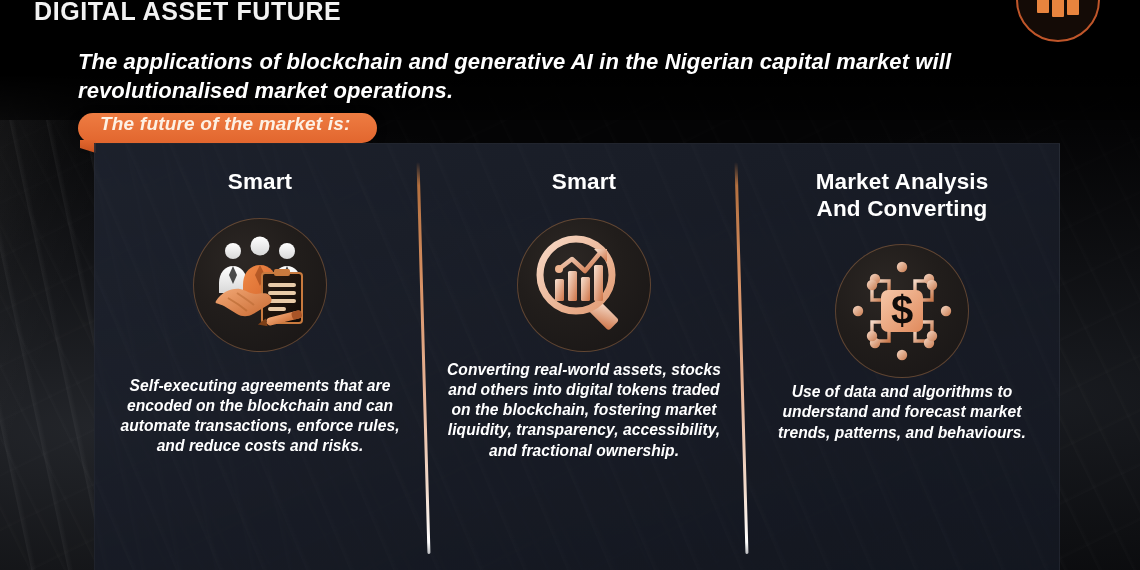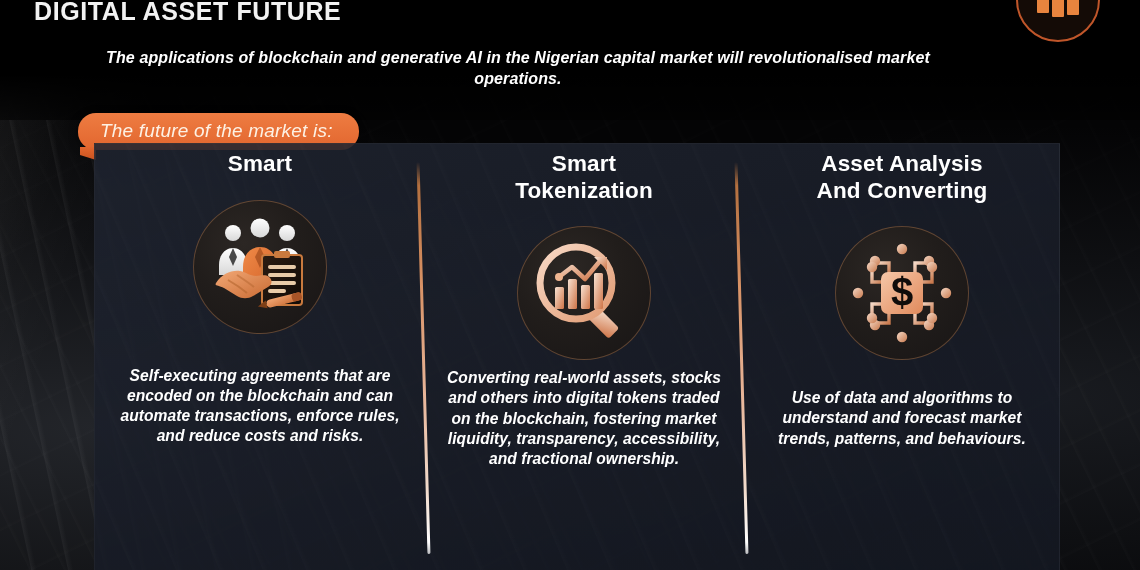--- a/index.html
+++ b/index.html
@@ -62,34 +62,34 @@
   .logo i.c{ height:26px; }
 
   
   .kicker{
     position:absolute; left:34px; top:-3px;
     font-size:25px; font-weight:700; letter-spacing:.6px;
     color:#F2F2F2; white-space:nowrap;
   }
   .subhead{
     position:absolute; left:78px; top:48px; width:880px;
-    font-size:16px; font-weight:700; font-style:italic;
-    line-height:1.30; color:#FFFFFF; letter-spacing:.1px;text-align:center;
+    font-size:22px; font-weight:700; font-style:italic;
+    line-height:1.30; color:#FFFFFF; letter-spacing:.1px;
   }
 
   
   .badge-wrap{ position:absolute; left:78px; top:113px; }
   .badge{
     position:relative;
     display:inline-block;
-    padding:7px 26px 8px 22px;
+    padding:0 26px 8px 22px;
     border-radius:18px;
     background:linear-gradient(180deg,#EE7C42 0%,#E2662E 100%);
     color:#FDF1E4;
-    font-size:19px; font-weight:400; font-style:italic;
+    font-size:19px; font-weight:700; font-style:italic;
     letter-spacing:.2px; white-space:nowrap;
     box-shadow:0 2px 10px rgba(0,0,0,.45);
   }
   .badge-tail{
     position:absolute; left:2px; bottom:-10px;
     width:16px; height:13px;
     background:linear-gradient(180deg,#E2662E 0%,#C9521F 100%);
     clip-path:polygon(0 0, 100% 0, 100% 100%, 0 62%);
   }
 
@@ -104,21 +104,21 @@
   }
   .panel-sheen{
     position:absolute; inset:0; pointer-events:none; opacity:.5;
     background:
       repeating-linear-gradient(67deg,
         rgba(255,255,255,0.000) 0px, rgba(255,255,255,0.000) 34px,
         rgba(255,255,255,0.022) 35px, rgba(255,255,255,0.000) 40px);
   }
 
   .cols{ position:relative; display:flex; height:100%; }
-  .col{ position:relative; flex:0 0 auto; padding-top:7px; text-align:center; }
+  .col{ position:relative; flex:0 0 auto; padding-top:25px; text-align:center; }
   .col-1{ width:330px; }
   .col-2{ width:318px; }
   .col-3{ width:318px; }
 
   .col h3{
     font-size:22.5px; font-weight:700; color:#FFFFFF;
     line-height:1.18; letter-spacing:.15px;
   }
 
   
@@ -144,23 +144,23 @@
     overflow:hidden;
   }
   .icon-circle svg{ display:block; }
 
   
   .col p{
     margin:18px auto 0; width:90%;
     font-size:15.6px; font-weight:700; font-style:italic;
     line-height:1.30; color:#FFFFFF; letter-spacing:.05px;
   }
-  .col-1 p{ margin-top:32px; width:92%; }
+  .col-1 p{ margin-top:24px; width:92%; }
   .col-2 p{ margin-top:8px; width:90%; }
-  .col-3 p{ margin-top:28px; width:92%; }
+  .col-3 p{ margin-top:4px; width:92%; }
 </style>
 </head>
 <body>
 
 <div class="bg">
   <div class="bg-lines"></div>
   <div class="bg-left"></div>
   <div class="bg-topfade"></div>
 </div>
 
@@ -246,21 +246,20 @@
       </div>
 
       <p>Self-executing agreements that are encoded on the blockchain and can automate transactions, enforce rules, and reduce costs and risks.</p>
     </div>
 
     <div class="divider d1"></div>
 
     <div class="col col-2">
       <h3>
         <span>Smart</span><br>
-        <span>Tokenization</span>
       </h3>
 
       <div class="icon-wrap">
         <div class="icon-circle">
           <svg width="112" height="112" viewBox="0 0 112 112" aria-hidden="true">
             <defs>
               <linearGradient id="cop" x1="0" y1="0" x2="1" y2="1">
                 <stop offset="0" stop-color="#F7D9C6"></stop>
                 <stop offset="45" stop-color="#E19A72"></stop>
                 <stop offset="1" stop-color="#C06437"></stop>
@@ -290,21 +289,21 @@
         </div>
       </div>
 
       <p>Converting real-world assets,  stocks and others into digital tokens traded on the blockchain, fostering market liquidity, transparency, accessibility, and fractional ownership.</p>
     </div>
 
     <div class="divider d2"></div>
 
     <div class="col col-3">
       <h3>
-        <span>Asset Analysis</span><br>
+        <span>Market Analysis</span><br>
         <span>And Converting</span>
       </h3>
 
       <div class="icon-wrap">
         <div class="icon-circle">
           <svg width="112" height="112" viewBox="0 0 112 112" aria-hidden="true">
             <defs>
               <linearGradient id="chip" x1="0" y1="0" x2="1" y2="1">
                 <stop offset="0" stop-color="#F6C7A8"></stop>
                 <stop offset="55" stop-color="#E08A5C"></stop>

